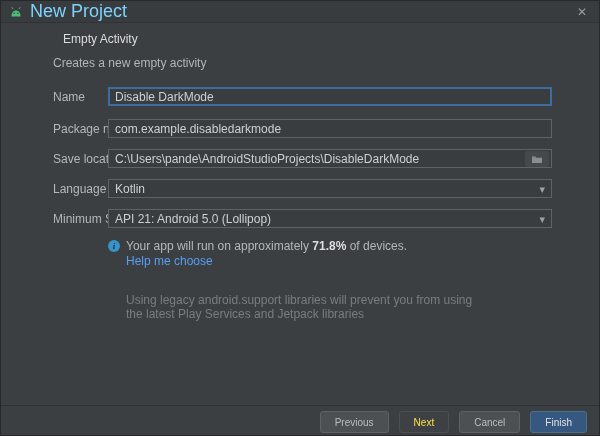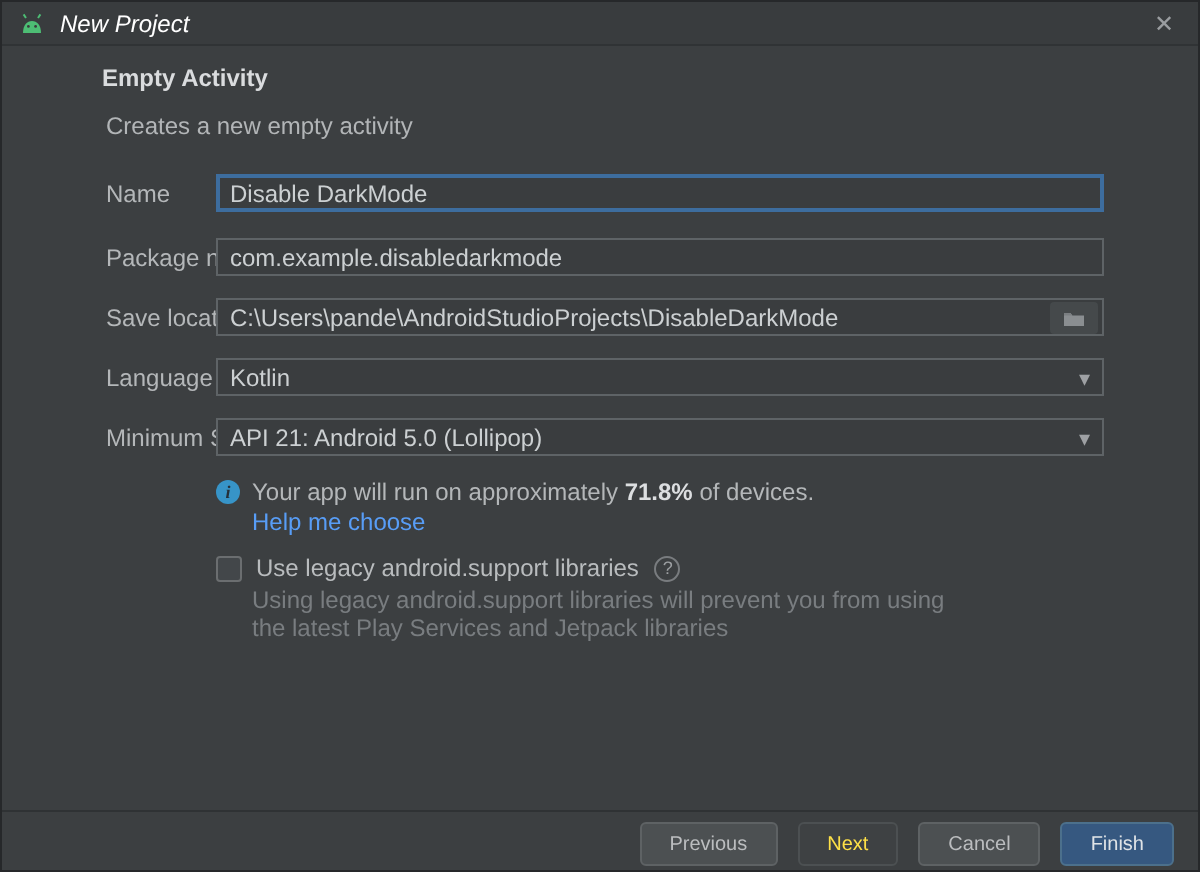--- a/index.html
+++ b/index.html
@@ -9,24 +9,24 @@
     font-family:"Liberation Sans",sans-serif;font-size:12px;color:#bbbdbf;
     overflow:hidden;
   }
   
   .titlebar{
     position:absolute;top:0;left:0;right:0;height:22px;
     background:#393c3e;border-bottom:1px solid #303335;
     display:flex;align-items:center;padding:0 8px;box-sizing:border-box;
   }
   .titlebar .app-icon{display:flex;align-items:center;margin-right:7px;}
-  .titlebar .title{color:#ffffff;font-size:12px;font-style:italic;}
+  .titlebar .title{color:#7dd3fc;font-size:18px;}
   .close-btn{margin-left:auto;color:#9a9da0;font-size:12px;cursor:pointer;line-height:1;padding:2px 4px;}
   
-  .h-title{position:absolute;left:36px;top:31px;font-weight:bold;color:#dadcde;padding-left:14px;}
+  .h-title{position:absolute;left:48px;top:31px;font-weight:normal;color:#dadcde;padding-left:14px;}
   .h-sub{position:absolute;left:52px;top:55px;color:#b2b5b7;}
   
   .row{position:absolute;left:0;right:0;height:21px;}
   .row .lbl{position:absolute;left:52px;top:3px;color:#b4b7b9;}
   .field,.combo{
     position:absolute;left:107px;right:47px;top:0;height:19px;box-sizing:border-box;
     background:#3a3d3f;border:1px solid #5e6366;color:#ccd0d2;
     font-family:"Liberation Sans",sans-serif;font-size:12px;padding:0 6px;
   }
   input.field{outline:none;}
@@ -131,25 +131,20 @@
       <span class="arrow">▾</span>
     </div>
   </div>
 
   <div class="sdk-info">
     <span class="info-icon">i</span>
     <span class="sdk-text"><span>Your app will run on approximately </span><b>71.8%</b><span> of devices.</span></span>
   </div>
   <span class="link">Help me choose</span>
 
-  <div class="legacy-row">
-    <span class="checkbox"></span>
-    <span class="cb-label">Use legacy android.support libraries</span>
-    <span class="help-icon">?</span>
-  </div>
   <div class="legacy-desc" style="top:292px">Using legacy android.support libraries will prevent you from using</div>
   <div class="legacy-desc" style="top:306px">the latest Play Services and Jetpack libraries</div>
 
   <div class="separator"></div>
   <div class="buttons">
     <button class="btn">Previous</button>
     <button class="btn disabled">Next</button>
     <button class="btn">Cancel</button>
     <button class="btn primary">Finish</button>
   </div>

